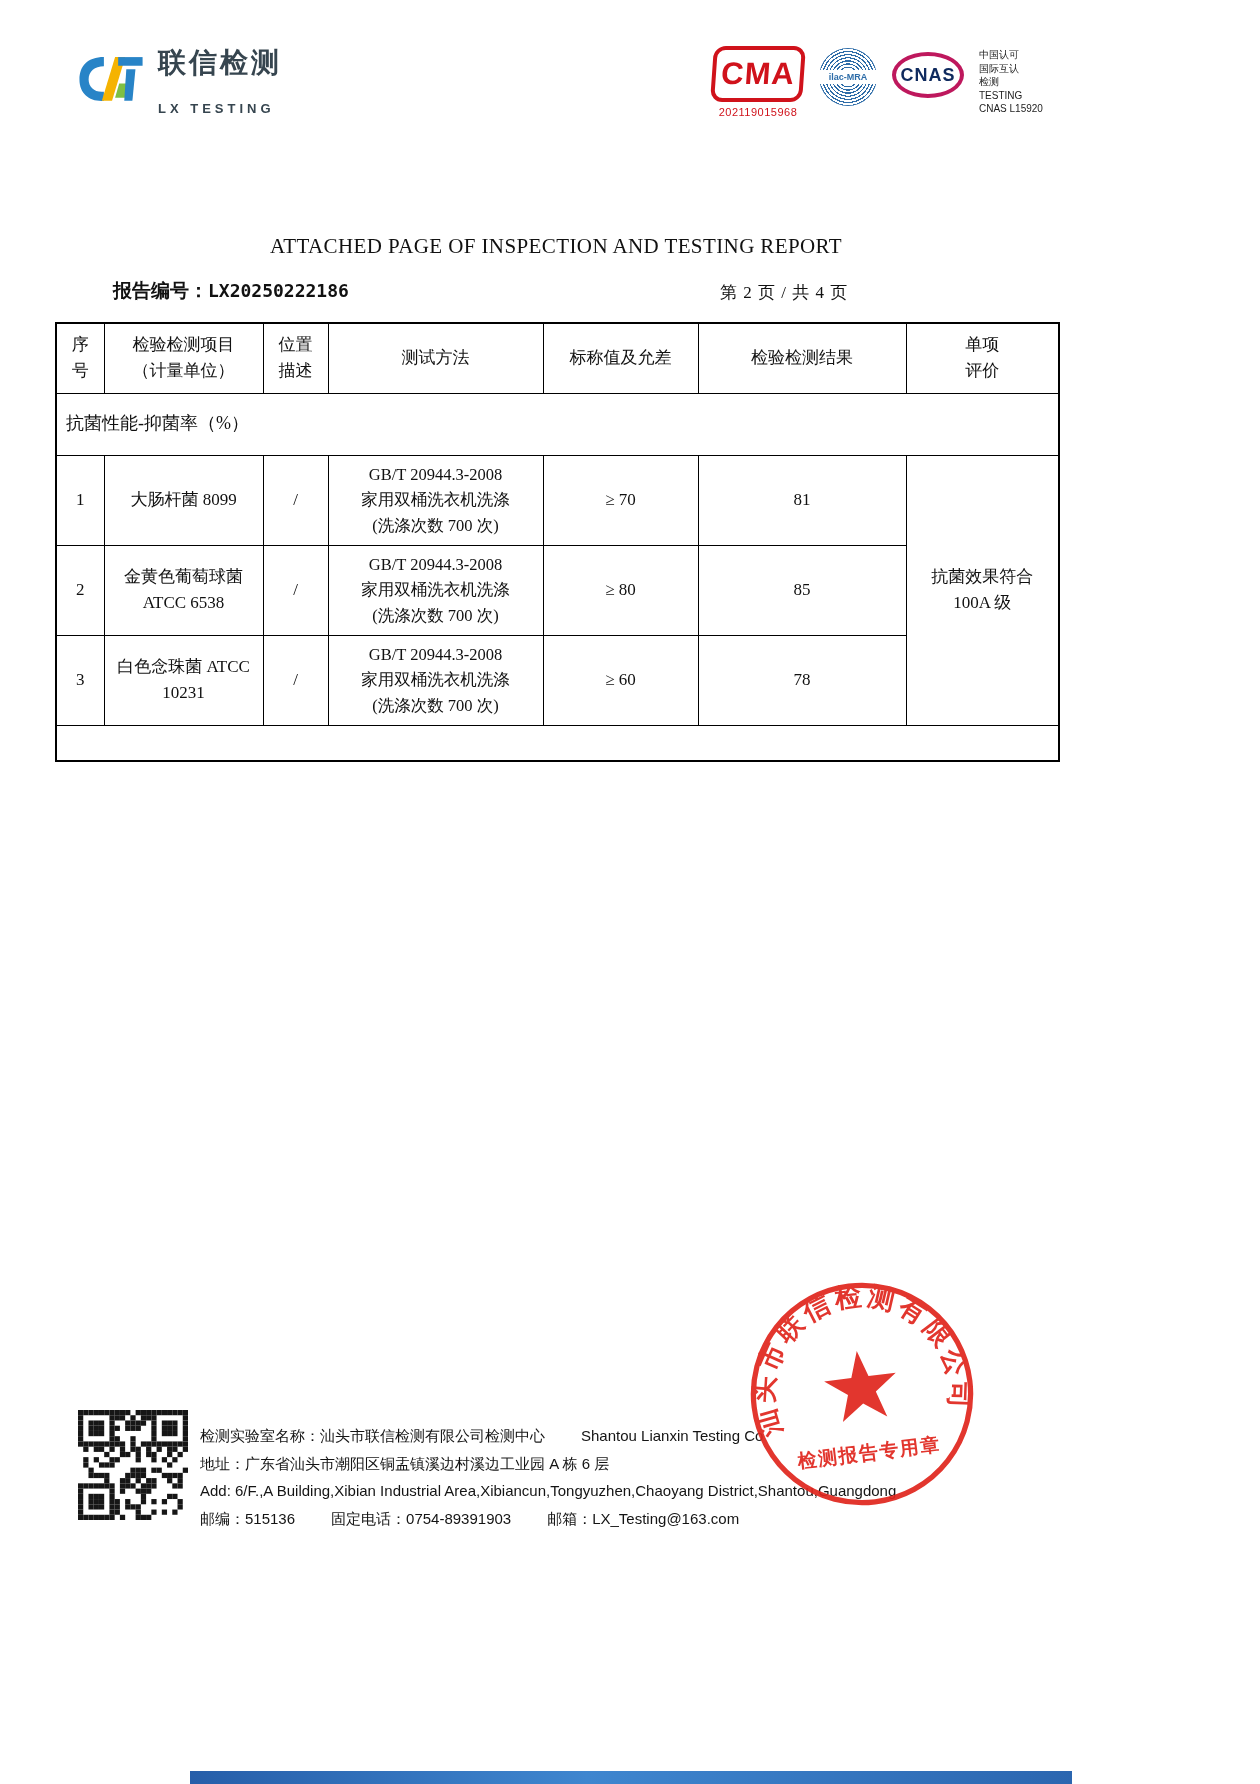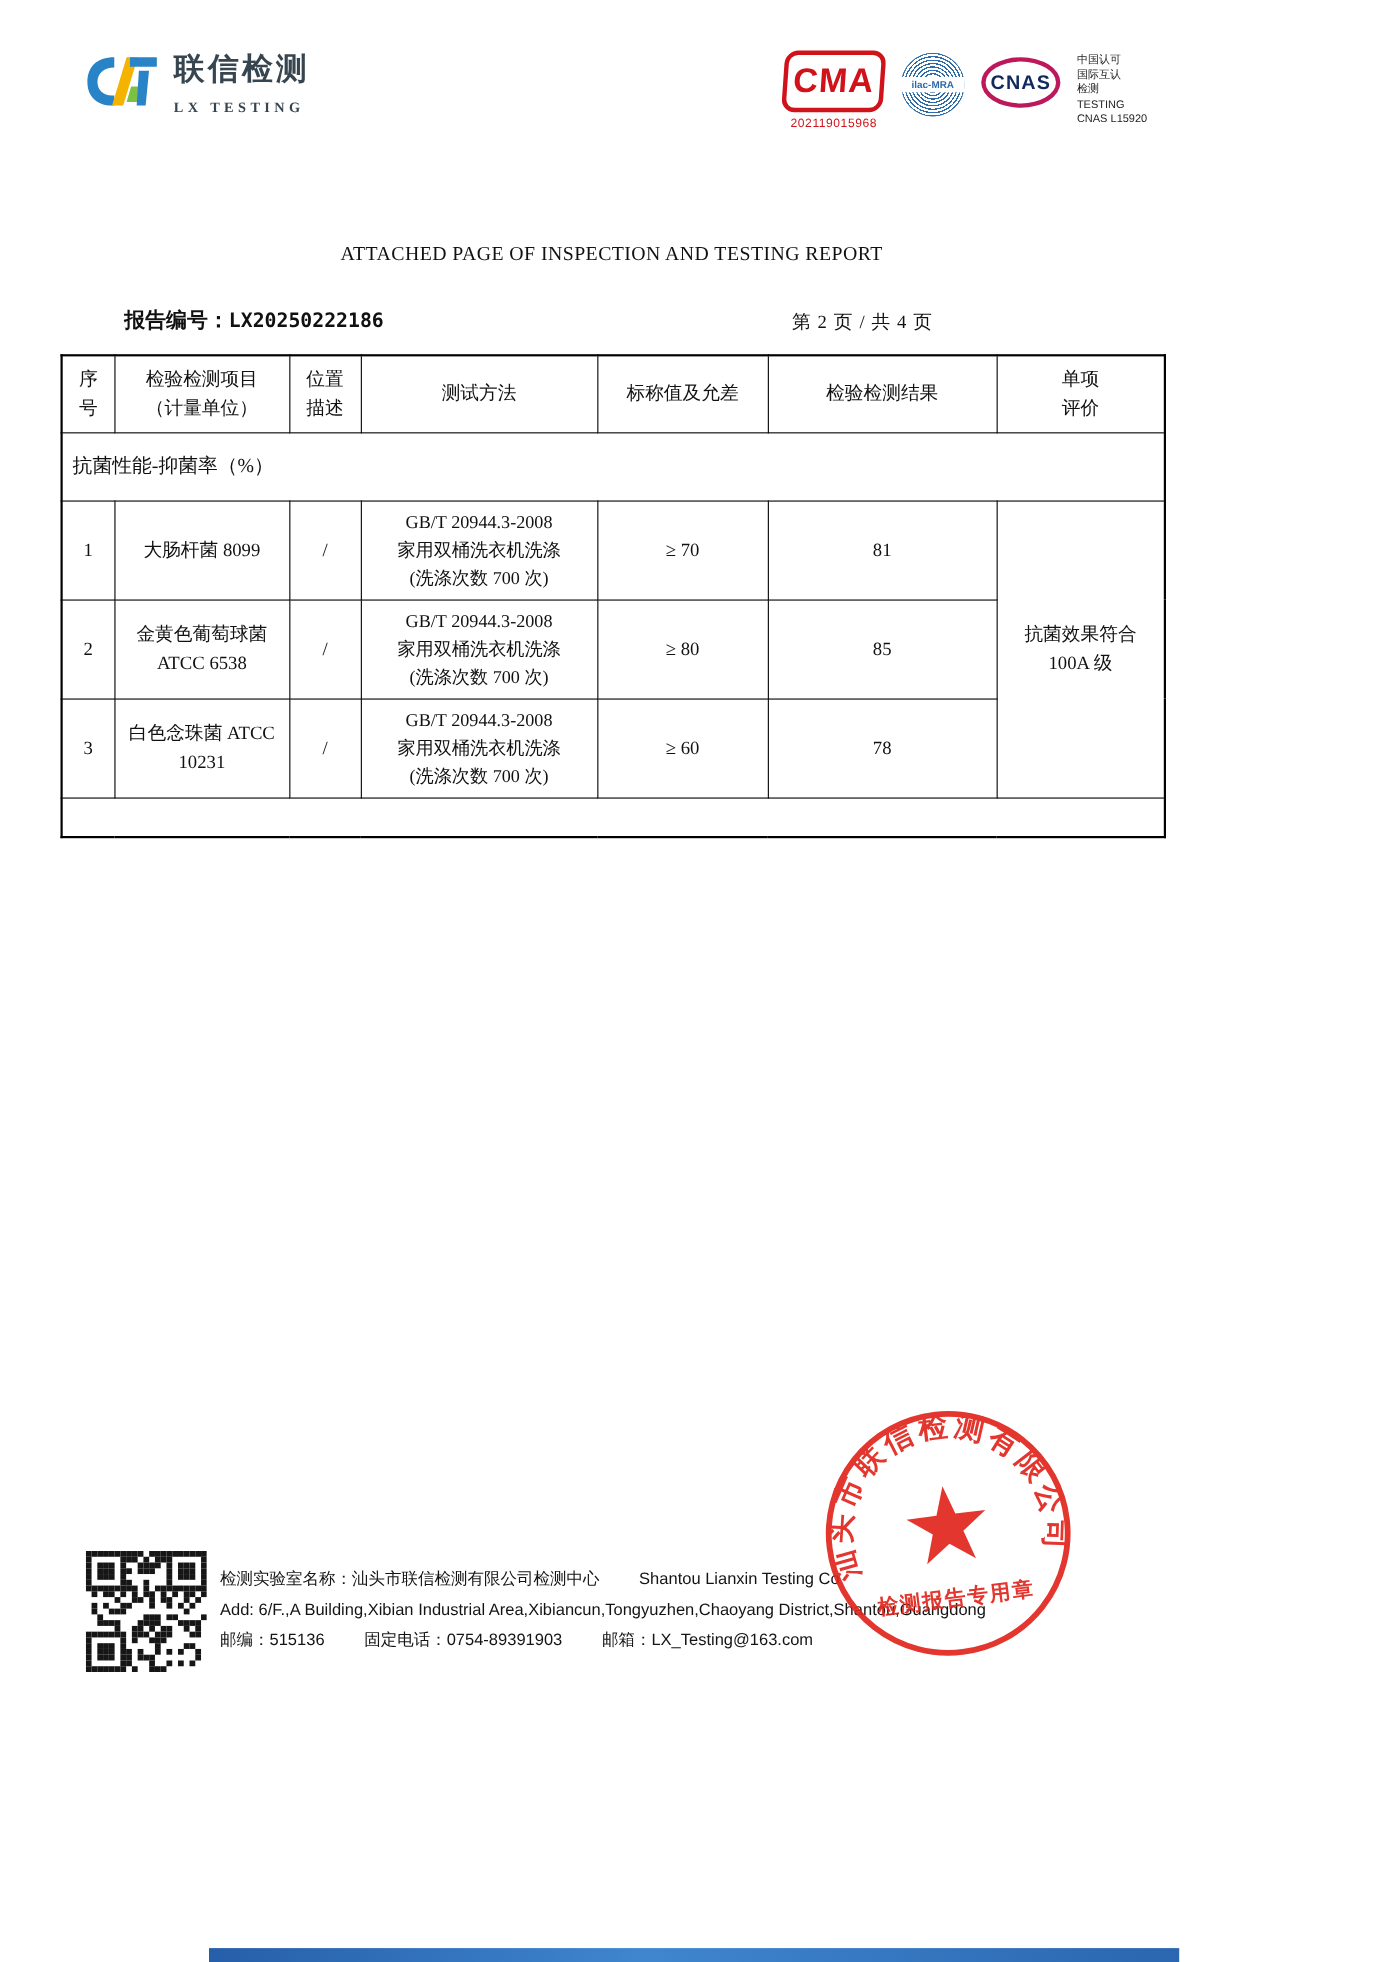--- a/index.html
+++ b/index.html
@@ -7,21 +7,21 @@
   .page {
     position:relative; width:1260px; height:1784px; margin:0 auto;
     background:#ffffff; font-family:"Liberation Serif", serif; color:#111;
     overflow:hidden;
   }
 
   
   .logo { position:absolute; left:74px; top:44px; display:flex; align-items:center; gap:12px; }
   .logo-text { display:flex; flex-direction:column; }
   .logo-text .cn { font-family:"Liberation Sans", sans-serif; font-weight:bold; font-size:28px; color:#36454f; letter-spacing:3px; }
-  .logo-text .en { font-family:Liberation Serif, serif; font-weight:bold; font-size:13px; color:#36454f; letter-spacing:4px; margin-top:8px; }
+  .logo-text .en { font-family:Liberation Sans, sans-serif; font-weight:bold; font-size:13px; color:#36454f; letter-spacing:4px; margin-top:19px; }
 
   .badges { position:absolute; left:712px; top:46px; display:flex; align-items:flex-start; gap:15px; }
   .cma { text-align:center; }
   .cma-box {
     width:92px; height:56px; border:4px solid #d0121b; border-radius:12px;
     display:flex; align-items:center; justify-content:center;
     font-family:"Liberation Sans", sans-serif; font-weight:900; font-size:31px;
     color:#d0121b; letter-spacing:1px; transform:skewX(-4deg);
   }
   .cma-num { margin-top:4px; font-family:"Liberation Sans", sans-serif; font-size:11px; color:#d0121b; letter-spacing:0.5px; }
@@ -43,22 +43,22 @@
     font-family:"Liberation Sans", sans-serif; font-size:10px; color:#1c1c1c;
     line-height:1.35; white-space:pre-line; margin-top:2px;
   }
 
   
   .title {
     position:absolute; left:0; top:170px; width:1112px; text-align:center;
     font-size:42px; font-weight:bold; letter-spacing:0.6em; text-indent:0.6em;
   }
   .subtitle {
-    position:absolute; left:0; top:220px; width:1112px; text-align:center;
-    font-size:18px; letter-spacing:0.4px;
+    position:absolute; left:0; top:234px; width:1112px; text-align:center;
+    font-size:21px; letter-spacing:0.4px;
   }
 
   .report-no { position:absolute; left:113px; top:278px; font-size:19px; font-weight:bold; }
   .report-no .num { font-family:"DejaVu Sans Mono", monospace; font-size:18px; }
   .page-info { position:absolute; left:720px; top:281px; font-size:17px; letter-spacing:1px; }
 
   
   table.report {
     position:absolute; left:55px; top:322px; width:1003px;
     border-collapse:collapse; table-layout:fixed;
@@ -431,20 +431,21 @@
         <rect x="55" y="100" width="5" height="5"></rect>
         <rect x="60" y="100" width="5" height="5"></rect>
         <rect x="65" y="100" width="5" height="5"></rect>
       </svg>
   </div>
 
   <div class="footer">
     <div>
       <span>检测实验室名称：</span><span>汕头市联信检测有限公司检测中心</span><span class="gap"></span><span>Shantou Lianxin Testing Co</span>
     </div>
+    <div>地址：广东省汕头市潮阳区铜盂镇溪边村溪边工业园 A 栋 6 层</div>
     <div>Add:  6/F.,A Building,Xibian Industrial Area,Xibiancun,Tongyuzhen,Chaoyang District,Shantou,Guangdong</div>
     <div>
       <span>邮编：515136</span><span class="gap"></span><span>固定电话：0754-89391903</span><span class="gap"></span><span>邮箱：LX_Testing@163.com</span>
     </div>
   </div>
 
   <div class="bottom-bar"></div>
 
 </div>
 

